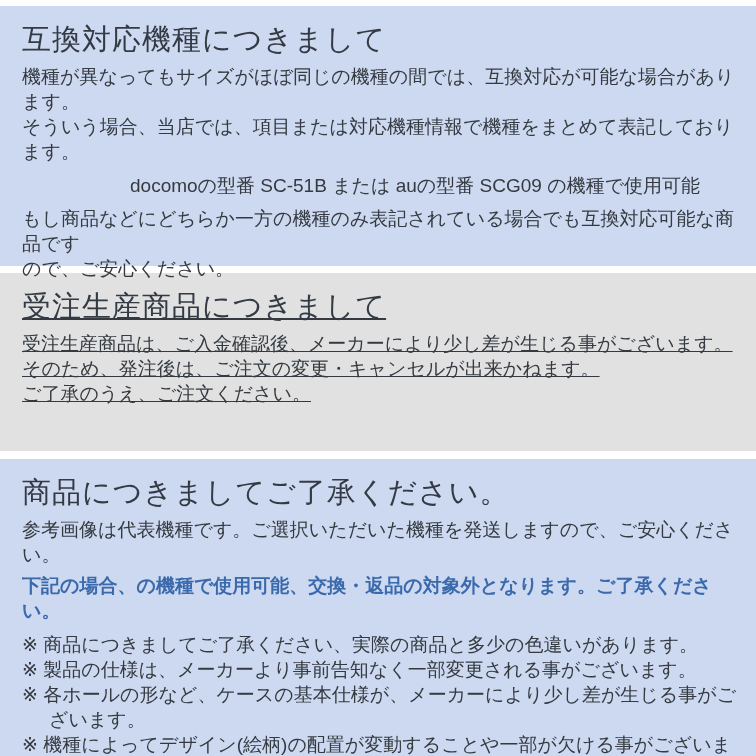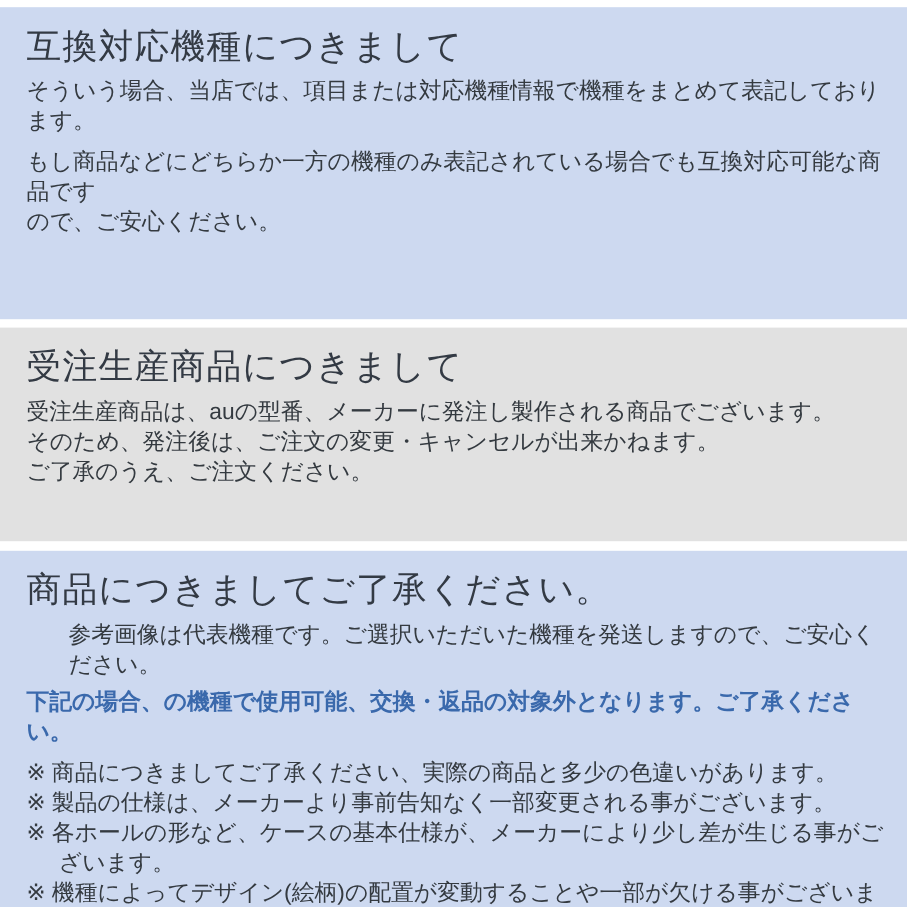--- a/index.html
+++ b/index.html
@@ -18,71 +18,73 @@
     color: var(--body-color);
     overflow:hidden;
   }
   .panel {
     width:756px;
     padding:14px 14px 0 22px;
   }
   .panel.blue { background: var(--panel-blue); }
   .panel.gray { background: var(--panel-gray); }
   #sec-compat { margin-top:6px; height:260px; }
-  #sec-order  { margin-top:7px; height:178px; }
+  #sec-order  { margin-top:7px; height:178px;text-decoration:underline; }
   #sec-notice { margin-top:8px; height:297px; }
   .sec-title {
     font-size:29px;
     line-height:38px;
     font-weight:500;
     letter-spacing:1px;
     color: var(--title-color);
     margin-bottom:6px;
   }
   .line {
     font-size:19px;
     line-height:25px;
   }
   .example-block { margin-top:9px; }
   .example-block .line { white-space:pre-wrap; }
   .ex-indent-1 { padding-left:38px; }
   .ex-indent-2 { padding-left:108px; }
   .note-block { margin-top:8px; }
-  .intro-line { margin-top:4px;margin-left:35px; }
+  .intro-line { margin-top:4px; }
   .warning-line {
     margin-top:6px;
     color: var(--accent-color);
     font-weight:bold;
   }
   .kome-list { margin-top:9px; }
   .kome-list .line {
     padding-left:27px;
     text-indent:-27px;
   }
 </style>
 </head>
 <body>
 
 <section class="panel blue" id="sec-compat">
   <h1 class="sec-title">互換対応機種につきまして</h1>
   <div class="intro-block">
+    <div class="line">機種が異なってもサイズがほぼ同じの機種の間では、互換対応が可能な場合があります。</div>
     <div class="line">そういう場合、当店では、項目または対応機種情報で機種をまとめて表記しております。</div>
   </div>
   <div class="example-block">
+    <div class="line ex-indent-2">docomoの型番 SC-51B または auの型番 SCG09 の機種で使用可能</div>
   </div>
   <div class="note-block">
     <div class="line">もし商品などにどちらか一方の機種のみ表記されている場合でも互換対応可能な商品です</div>
     <div class="line">ので、ご安心ください。</div>
   </div>
 </section>
 
 <section class="panel gray" id="sec-order">
   <h1 class="sec-title">受注生産商品につきまして</h1>
   <div class="intro-block">
-    <div class="line">受注生産商品は、auの型番、メーカーに発注し製作される商品でございます。</div>
+    <div class="line">受注生産商品は、ご入金確認後、メーカーにより少し差が生じる事がございます。</div>
     <div class="line">そのため、発注後は、ご注文の変更・キャンセルが出来かねます。</div>
     <div class="line">ご了承のうえ、ご注文ください。</div>
   </div>
 </section>
 
 <section class="panel blue" id="sec-notice">
   <h1 class="sec-title">商品につきましてご了承ください。</h1>
   <div class="line intro-line">参考画像は代表機種です。ご選択いただいた機種を発送しますので、ご安心ください。</div>
   <div class="line warning-line">下記の場合、の機種で使用可能、交換・返品の対象外となります。ご了承ください。</div>
   <div class="kome-list">

